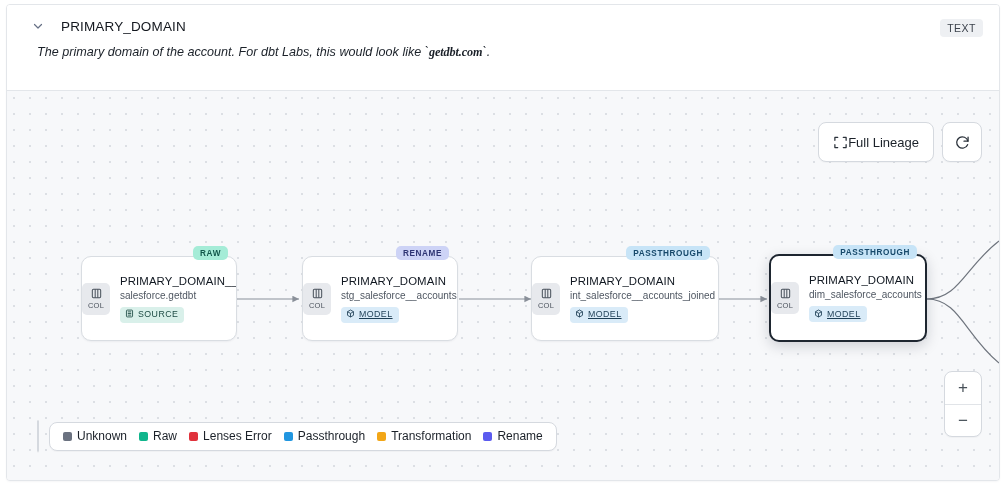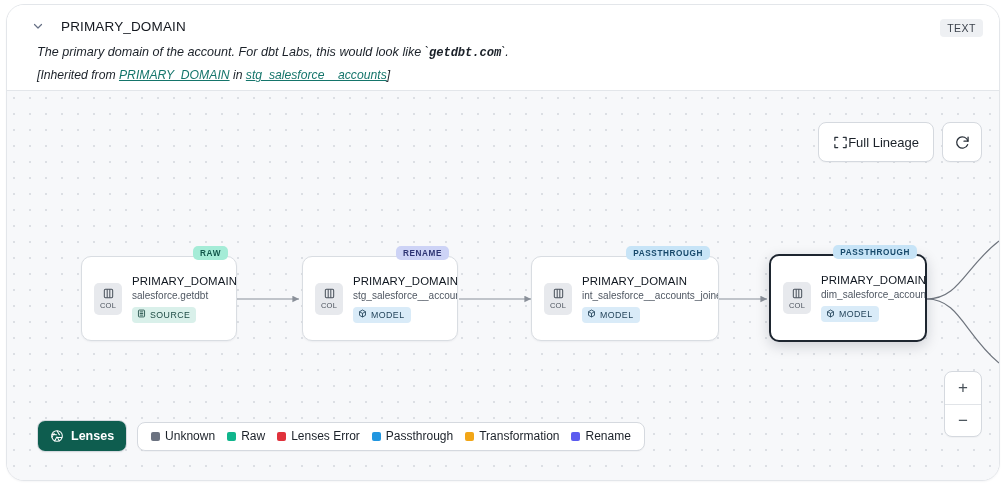--- a/index.html
+++ b/index.html
@@ -16,21 +16,21 @@
     overflow: hidden;
   }
 
   
   .panel {
     position: absolute;
     left: 6px; top: 4px;
     width: 994px; height: 477px;
     background: #ffffff;
     border: 1px solid #e3e6ea;
-    border-radius: 18px;
+    border-radius: 4px;
     overflow: hidden;
     box-shadow: 0 1px 2px rgba(16,24,40,.04);
   }
 
   
   .hdr { position: relative; height: 85px; background:#fff; }
   .hdr-row { display:flex; align-items:center; padding: 12px 16px 0 22px; }
   .chev {
     width: 18px; height: 18px; flex: 0 0 18px;
     display:flex; align-items:center; justify-content:center;
@@ -45,21 +45,21 @@
     background:#eef0f3; color:#3c424c;
     font-size: 10.5px; letter-spacing:.5px;
     padding: 3px 7px 3px 7px; border-radius: 4px;
   }
   .desc {
     padding: 9px 22px 0 30px;
     font-size: 12.6px; font-style: italic; color:#1b2129;
     line-height: 1.35;
   }
   .desc code {
-    font-family: Liberation Mono, monospace;
+    font-family: Liberation Serif, serif;
     font-style: italic; font-weight: bold; font-size: 12.2px;
     letter-spacing:-.1px;
   }
   .inherit {
     padding: 7px 22px 0 30px;
     font-size: 12.2px; font-style: italic; color:#1b2129;
   }
   .inherit a {
     color:#15756b; text-decoration: underline; font-style: italic;
   }
@@ -111,42 +111,41 @@
     border-radius:10px;
     display:flex; align-items:center;
     box-shadow: 0 1px 2px rgba(16,24,40,.05);
     cursor:pointer;
   }
   .node.selected {
     border:2px solid #1e2630;
     box-shadow: 0 4px 14px rgba(16,24,40,.18);
   }
   .node .colchip {
-    margin-left: 12px;
     width: 28px; height: 32px; flex:0 0 28px;
     background:#e7e9ed; border-radius:5px;
     display:flex; flex-direction:column; align-items:center; justify-content:center;
     gap:1px; color:#4a525c;
   }
   .node .colchip span { font-size:7.5px; letter-spacing:.2px; }
   .node .body { padding-left:10px; padding-right:8px; overflow:hidden; }
   .node .n-title {
     font-size:11.4px; color:#101720; letter-spacing:.1px;
     white-space:nowrap;
   }
   .node .n-sub {
     font-size:10px; color:#4f5762; margin-top:3px; white-space:nowrap;
   }
   .pill {
-    display:inline-flex; align-items:center; gap:4px;
+    display:inline-flex; gap:4px;
     margin-top:6px; padding:2.5px 6px 2.5px 5px;
     border-radius:4px; font-size:8.8px; letter-spacing:.45px;
   }
   .pill.source { background:#d9f0ea; color:#1d4b44; }
-  .pill.model  { background:#d9ebf8; color:#1d3e55; }
+  .pill.model  { background:#d9ebf8; color:#1d3e55;text-decoration:underline; }
   .tag {
     position:absolute; top:-11px; right:8px;
     padding:2.5px 7px; border-radius:5px;
     font-size:8.2px; letter-spacing:.6px; font-weight:600;
   }
   .tag.raw         { background:#a5ecd7; color:#11564a; }
   .tag.rename      { background:#cdd3f6; color:#2e3473; }
   .tag.passthrough { background:#c7e4f7; color:#17496b; }
 
   
@@ -187,23 +186,20 @@
             </svg>
         </span>
         <span class="hdr-title">PRIMARY_DOMAIN</span>
       </div>
       <div class="badge-text">TEXT</div>
 
       <div class="desc">
         <span>The primary domain of the account. For dbt Labs, this would look like `</span><code>getdbt.com</code><span>`.</span>
       </div>
 
-      <div class="inherit">
-        <span>[Inherited from </span><a href="#">PRIMARY_DOMAIN</a><span> in </span><a href="#">stg_salesforce__accounts</a><span>]</span>
-      </div>
     </div>
 
     <div class="canvas">
 
       <svg class="edges">
         <defs>
           <marker id="ah" markerWidth="7" markerHeight="7" refX="6" refY="3" orient="auto">
             <path d="M0,0 L6,3 L0,6 z" fill="#8a9099"></path>
           </marker>
         </defs>
@@ -335,29 +331,20 @@
                   <path d="M1.7 3L5 4.9 8.3 3M5 4.9v4"></path>
                 </svg>
             </span>
             <span>MODEL</span>
           </div>
         </div>
       </div>
 
       <div class="bottombar">
         <div class="segwrap">
-          <div class="seg active">
-            <span class="cv">
-              <svg width="14" height="14" viewBox="0 0 16 16" fill="none" stroke="#ffffff" stroke-width="1.2">
-                  <circle cx="8" cy="8" r="6.1"></circle>
-                  <path d="M8 1.9 L11 7 M14 9.6 L8.2 9.5 M10.9 14 L8 8.9 M2 6.4 L7.8 6.5 M5.1 14 L8 8.9 M2 9.6 L5 4.6"></path>
-                </svg>
-            </span>
-            <span>Lenses</span>
-          </div>
         </div>
 
         <div class="legend">
           <div class="leg">
               <span class="sw" style="background: rgb(107, 114, 128);"></span>
               <span>Unknown</span>
             </div>
           <div class="leg">
               <span class="sw" style="background: rgb(16, 181, 140);"></span>
               <span>Raw</span>

